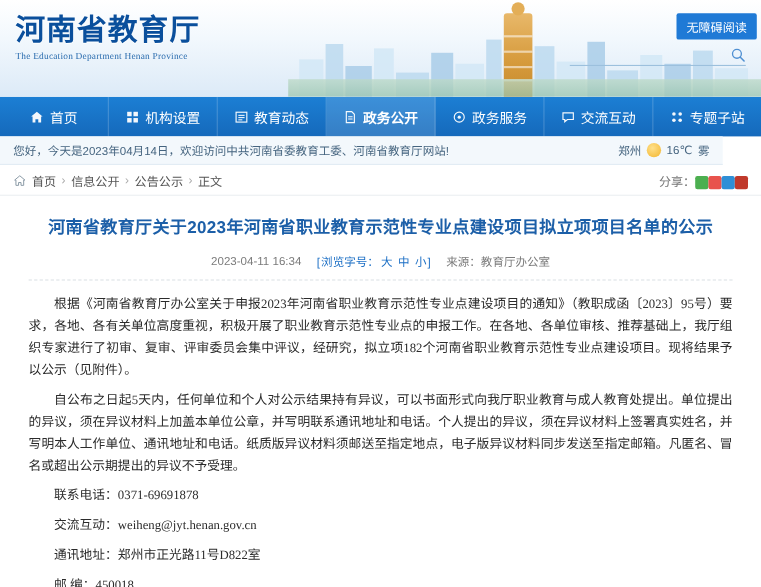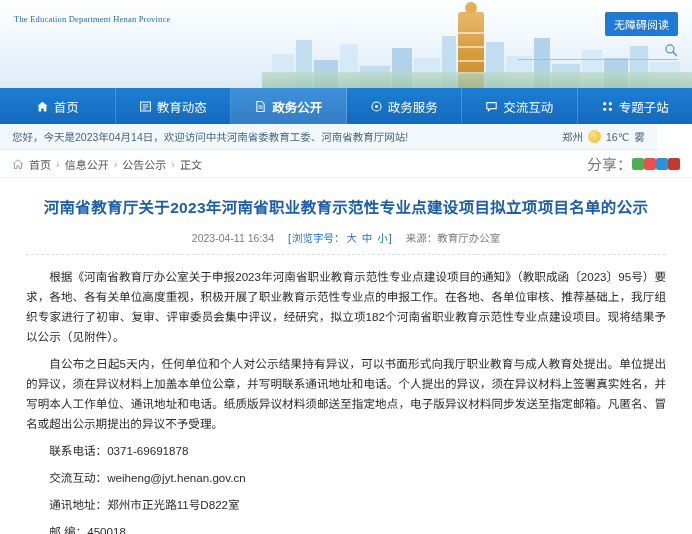--- a/index.html
+++ b/index.html
@@ -47,21 +47,21 @@
   .logo-block { position: absolute; left: 14px; top: 12px; }
   .logo-title {
     font-family: "DejaVu Serif", "Liberation Serif", serif;
     font-size: 27px; font-weight: bold; color: #0a4f9c; letter-spacing: 1px;
     line-height: 32px; text-shadow: 0 1px 0 #fff;
   }
   .logo-sub {
     font-size: 8.5px; color: #2a6cae; letter-spacing: .2px; margin-top: 2px;
     font-family: "Liberation Serif", serif;
   }
-  .hdr-btns { position: absolute; right: 14px; top: 12px; display: flex; gap: 7px; }
+  .hdr-btns { position: absolute; right: 4px; top: 12px; display: flex; gap: 7px; }
   .hdr-btn {
     background: #1f7ad6; color: #fff; font-size: 11px; padding: 4px 9px;
     border-radius: 2px; cursor: pointer; white-space: nowrap;
   }
   .hdr-btn.alt { background: #1c6fc5; }
   .search-line {
     position: absolute; right: 14px; top: 40px; width: 160px; height: 20px;
     border-bottom: 1px solid #9cc0dd; display: flex; align-items: center;
   }
   .search-line input {
@@ -106,39 +106,39 @@
 
   
   .crumb {
     width: 692px; height: 28px; display: flex; align-items: center;
     padding: 0 12px; font-size: 11px; color: #555; gap: 5px;
     border-bottom: 1px solid #eceff2;
   }
   .home-ico { width: 12px; height: 12px; }
   .crumb a { color: #555; text-decoration: none; cursor: pointer; }
   .crumb .sep { color: #aaa; }
-  .crumb-right { margin-left: auto; display: flex; align-items: center; gap: 0; font-size: 15px; color: #777; }
+  .crumb-right { margin-left: auto; display: flex; align-items: flex-end; gap: 0; font-size: 11px; color: #777; }
   .share-sq { width: 12px; height: 12px; border-radius: 2px; display: inline-block; cursor: pointer; }
 
   
   .article { padding: 14px 26px 0 26px; }
   .art-title {
     text-align: center; font-size: 15.5px; font-weight: bold;
     color: #1c5fa8; line-height: 24px; letter-spacing: .3px;
     padding: 4px 6px 10px 6px;
   }
   .art-meta {
     display: flex; align-items: center; justify-content: center; gap: 14px;
     font-size: 10.5px; color: #7b7b7b; padding-bottom: 9px;
     border-bottom: 1px dashed #d9dfe4;
   }
   .art-meta .fs-grp { color: #1c6fc5; text-align: right; }
   .art-meta .fs-grp span { cursor: pointer; margin: 0 1px; }
   .art-body { padding-top: 12px; font-size: 11.6px; line-height: 20px; color: #2b2b2b; }
-  .art-body p { margin: 0 0 7px 0; text-align: justify; text-indent: 2em; }
+  .art-body p { margin: 0 0 7px 0; text-align: justify; text-indent: 2em; font-family: Liberation Serif, serif; }
 </style>
 </head>
 <body>
 
 <div class="banner">
   <div class="banner-sky"></div>
 
   <div class="skyline">
     <div class="bld l" style="left:10px;  width:22px; height:34px;"></div>
     <div class="bld" style="left:34px;  width:16px; height:48px;"></div>
@@ -159,20 +159,21 @@
     <div class="bld d" style="left:272px; width:16px; height:50px;"></div>
     <div class="bld" style="left:290px; width:28px; height:24px;"></div>
     <div class="bld l" style="left:320px; width:20px; height:38px;"></div>
     <div class="bld d" style="left:342px; width:24px; height:30px;"></div>
     <div class="bld" style="left:368px; width:18px; height:42px;"></div>
     <div class="bld l" style="left:388px; width:30px; height:26px;"></div>
     <div class="green"></div>
   </div>
 
   <div class="logo-block">
+    <div class="logo-title">河南省教育厅</div>
     <div class="logo-sub">The Education Department Henan Province</div>
   </div>
 
   <div class="hdr-btns">
     <div class="hdr-btn">无障碍阅读</div>
   </div>
 
   <div class="search-line">
     <input type="text" placeholder="" style="">
     <svg class="search-ico" viewBox="0 0 16 16">
@@ -181,20 +182,29 @@
     </svg>
   </div>
 </div>
 
 <div class="nav">
   <div class="nav-item">
     <svg class="nav-ico" viewBox="0 0 16 16">
       <path d="M8 2 1.6 7.4h1.6V14h3.2v-3.6h3.2V14h3.2V7.4h1.6z" fill="#fff"></path>
     </svg>
     <span>首页</span>
+  </div>
+  <div class="nav-item">
+    <svg class="nav-ico" viewBox="0 0 16 16">
+      <rect x="2" y="2" width="5" height="5" fill="#fff"></rect>
+        <rect x="9" y="2" width="5" height="5" fill="#fff"></rect>
+      <rect x="2" y="9" width="5" height="5" fill="#fff"></rect>
+        <rect x="9" y="9" width="5" height="5" fill="#fff"></rect>
+    </svg>
+    <span>机构设置</span>
   </div>
   <div class="nav-item">
     <svg class="nav-ico" viewBox="0 0 16 16">
       <rect x="2" y="2.5" width="12" height="11" fill="none" stroke="#fff" stroke-width="1.3"></rect>
       <line x1="4.5" y1="6" x2="11.5" y2="6" stroke="#fff" stroke-width="1.2"></line>
       <line x1="4.5" y1="8.5" x2="11.5" y2="8.5" stroke="#fff" stroke-width="1.2"></line>
       <line x1="4.5" y1="11" x2="9" y2="11" stroke="#fff" stroke-width="1.2"></line>
     </svg>
     <span>教育动态</span>
   </div>

